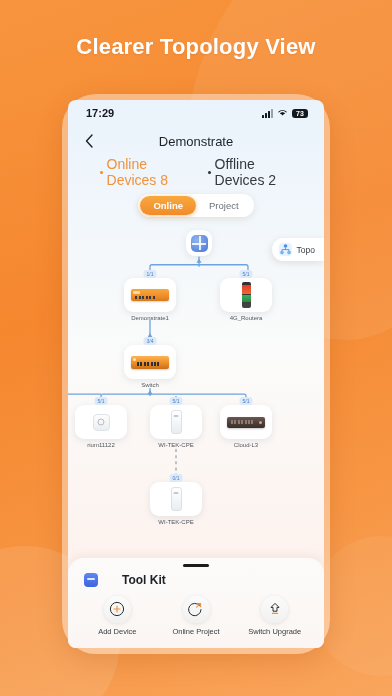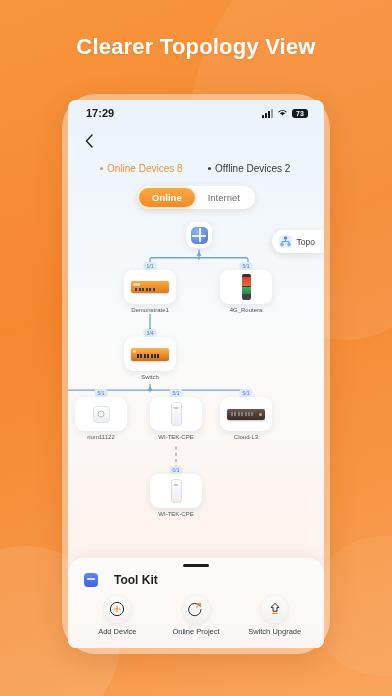--- a/index.html
+++ b/index.html
@@ -96,21 +96,21 @@
   .nav-title {
     width: 100%; text-align: center;
     font-size: 13px; color: #1d2226;
   }
 
   
   .counters {
     flex: 0 0 24px;
     display: flex; align-items: center;
     padding: 0 18px;
-    font-size: 10px;
+    font-size: 14px;
   }
   .counter { display: flex; align-items: center; gap: 4px; }
   .counter.on { color: #f0923b; flex: 0 0 50%; padding-left: 14px;}
   .counter.off { color: #34393f; flex: 1; padding-left: 12px;}
   .dot { width: 3px; height: 3px; border-radius: 50%; background: currentColor; display:block; }
 
   
   .seg-wrap { flex: 0 0 34px; display: flex; align-items: center; justify-content: center; }
   .seg {
     display: flex; align-items: center;
@@ -279,21 +279,21 @@
     border-radius: 16px 16px 0 0;
     box-shadow: 0 -2px 10px rgba(170,130,110,0.12);
     padding: 6px 10px 8px;
     position: relative;
     z-index: 8;
   }
   .handle {
     width: 26px; height: 2.5px; border-radius: 2px; background: #1c1c1c;
     margin: 0 auto 6px;
   }
-  .tk-head { display: flex; align-items: center; gap: 16px; padding-left: 6px; }
+  .tk-head { display: flex; align-items: center; gap: 24px; padding-left: 6px; }
   .tk-ico {
     width: 14px; height: 14px; border-radius: 4px;
     background: linear-gradient(180deg,#5d86f5,#3f63e0);
     position: relative;
   }
   .tk-ico::after {
     content:""; position:absolute; left:3px; top:5px; width:8px; height:2px;
     background:#dbe6ff; border-radius:1px;
   }
   .tk-title { font-size: 12px; font-weight: bold; color: #1d2227; }
@@ -338,37 +338,38 @@
         <span class="batt">73</span>
       </span>
     </div>
 
     <div class="navbar">
       <span class="nav-back">
         <svg width="8" height="14" viewBox="0 0 8 14">
             <path d="M7 1 L1.5 7 L7 13" stroke="#1d2226" stroke-width="1.4" fill="none" stroke-linecap="round" stroke-linejoin="round"></path>
           </svg>
       </span>
+      <span class="nav-title">Demonstrate</span>
     </div>
 
     <div class="counters">
       <span class="counter on">
         <span class="dot"></span>
         <span>Online Devices 8</span>
       </span>
       <span class="counter off">
         <span class="dot"></span>
         <span>Offline Devices 2</span>
       </span>
     </div>
 
     <div class="seg-wrap">
       <div class="seg">
         <span class="seg-item active">Online</span>
-        <span class="seg-item">Internet</span>
+        <span class="seg-item">Project</span>
       </div>
     </div>
 
     <div class="canvas">
 
       <div class="side-btns">
         <div class="side-btn">
           <span class="sb-ico ico-topo">
             <svg width="13" height="13" viewBox="0 0 13 13">
                 <circle cx="6.5" cy="3" r="1.8" fill="#4a8ff0"></circle>

